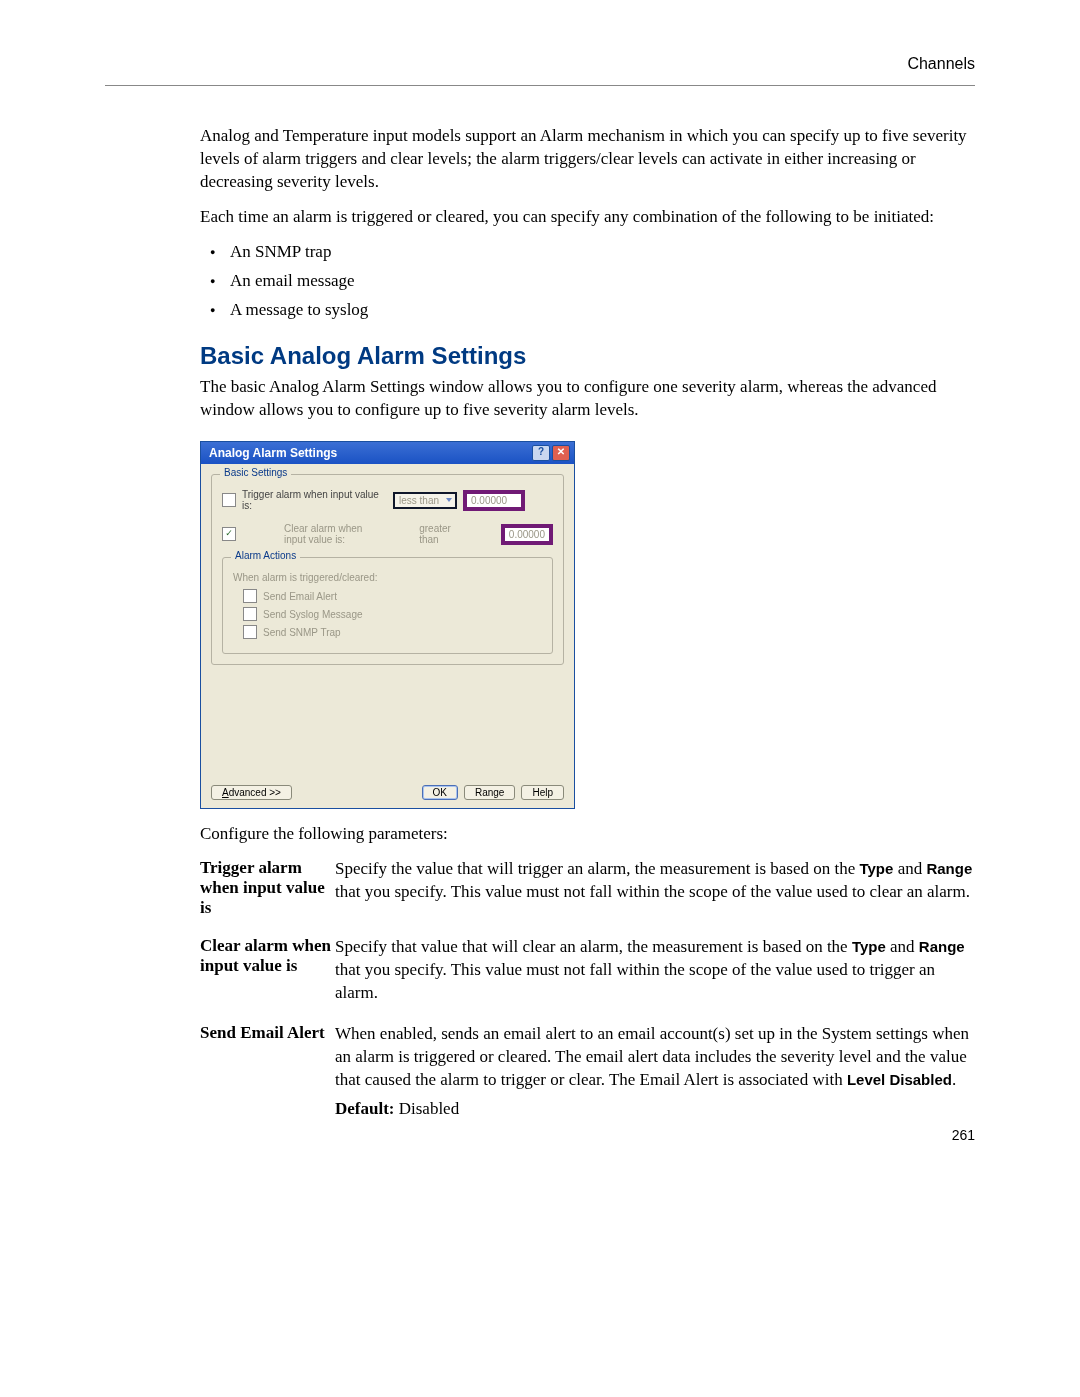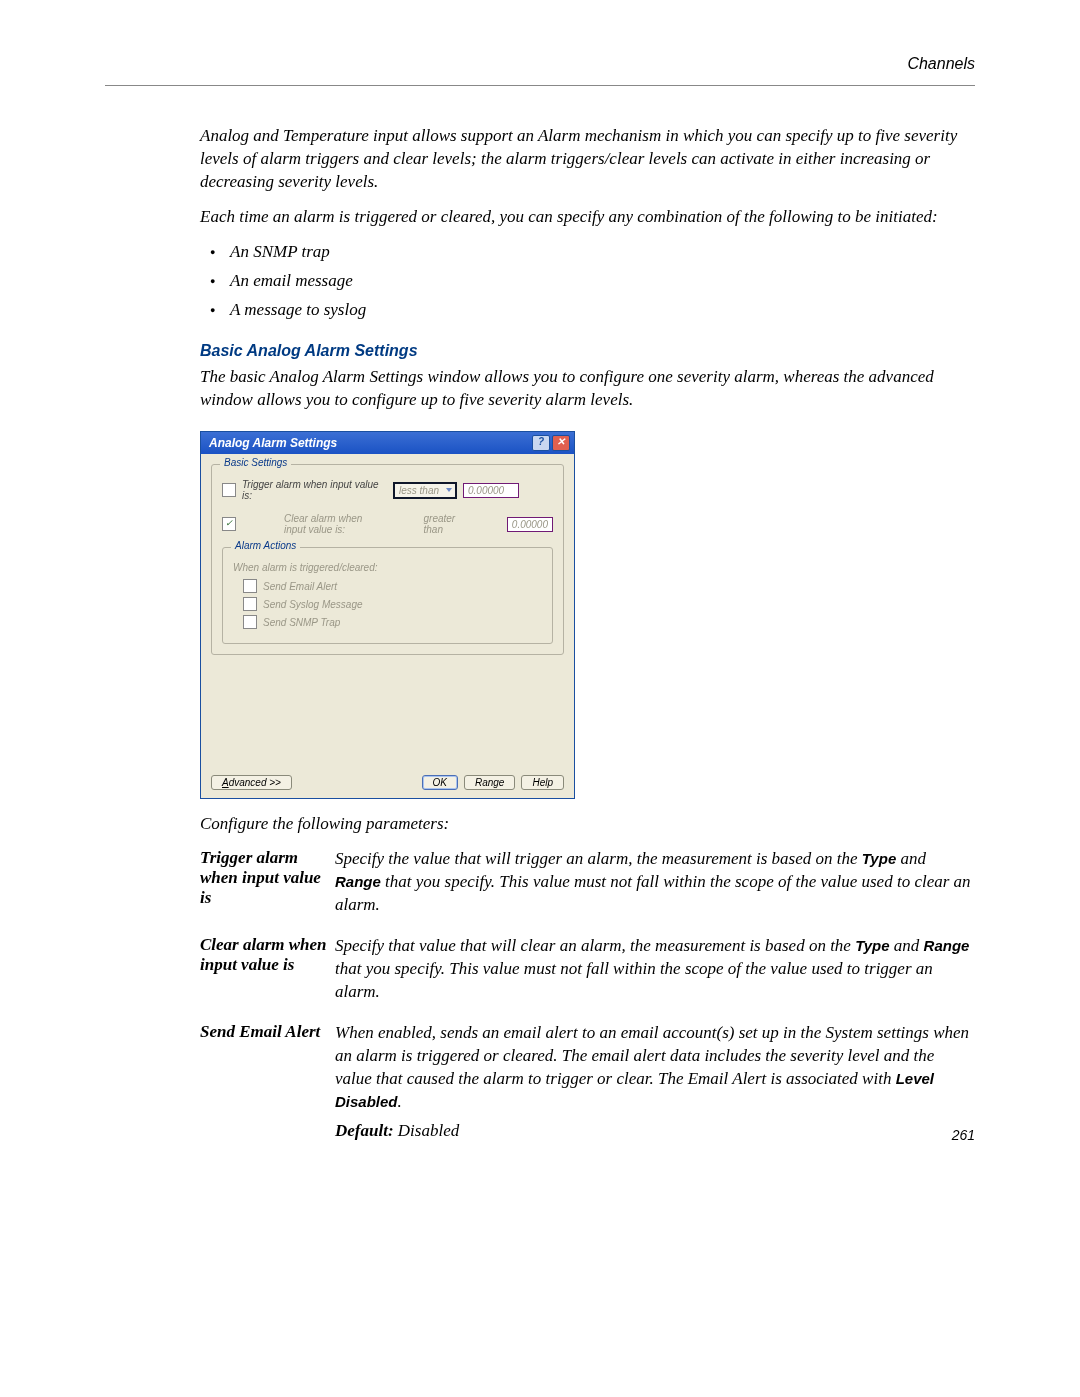--- a/index.html
+++ b/index.html
@@ -9,21 +9,20 @@
     font-size: 16px;
     color: #000;
     background: #fff;
   }
   .page {
     width: 1080px;
     height: 1183px;
     position: relative;
     box-sizing: border-box;
     padding: 50px 105px 40px 105px;
-    font-style: italic;
   }
   .header-right {
     position: absolute;
     top: 55px;
     right: 105px;
     font-size: 16px;
   }
   .header-rule {
     position: absolute;
     top: 85px;
@@ -61,21 +60,21 @@
   }
   ul.bullets li::before {
     content: "●";
     position: absolute;
     left: 10px;
     font-size: 9px;
     top: 5px;
   }
   h3.subhead {
     color: #003a82;
-    font-size: 16px;
+    font-size: 24px;
     font-weight: bold;
     margin: 14px 0 6px 95px;
     font-family: Arial, Helvetica, sans-serif;
   }
 
   
   .dialog {
     width: 375px;
     margin: 20px 0 14px 95px;
     border: 1px solid #1a4fa0;
@@ -143,21 +142,21 @@
     font-size:10px;
   }
   .sel::after{
     content:"";
     position:absolute; right:3px; top:4px;
     border-left:3px solid transparent;
     border-right:3px solid transparent;
     border-top:4px solid #6a87c8;
   }
   .num {
-    border:1px solid #701a75;
+    border:4px solid #701a75;
     background:#fff;
     padding:1px 4px;
     color:#9a9787;
     width:46px;
     font-size:10px;
   }
   .actions-fs .legend { color:#0a3a8a; }
   .actions-fs .hint { color:#9a9787; margin-bottom:6px; font-size:10px;}
   .actions-fs .opt { display:flex; align-items:center; gap:6px; margin:4px 0 4px 10px; color:#9a9787;}
   .dlg-buttons {
@@ -202,21 +201,21 @@
 </head>
 <body>
 
 <div class="page">
   <div class="header-right">Channels</div>
   <hr class="header-rule">
 
   <div class="content">
 
     <div class="body-text">
-      <p>Analog and Temperature input allows support an Alarm mechanism in which you can specify up to five severity levels of alarm triggers and clear levels; the alarm triggers/clear levels can activate in either increasing or decreasing severity levels.</p>
+      <p>Analog and Temperature input models support an Alarm mechanism in which you can specify up to five severity levels of alarm triggers and clear levels; the alarm triggers/clear levels can activate in either increasing or decreasing severity levels.</p>
       <p>Each time an alarm is triggered or cleared, you can specify any combination of the following to be initiated:</p>
       <ul class="bullets">
         <li>An SNMP trap</li>
         <li>An email message</li>
         <li>A message to syslog</li>
       </ul>
     </div>
 
     <h3 class="subhead">Basic Analog Alarm Settings</h3>
     <div class="body-text">

